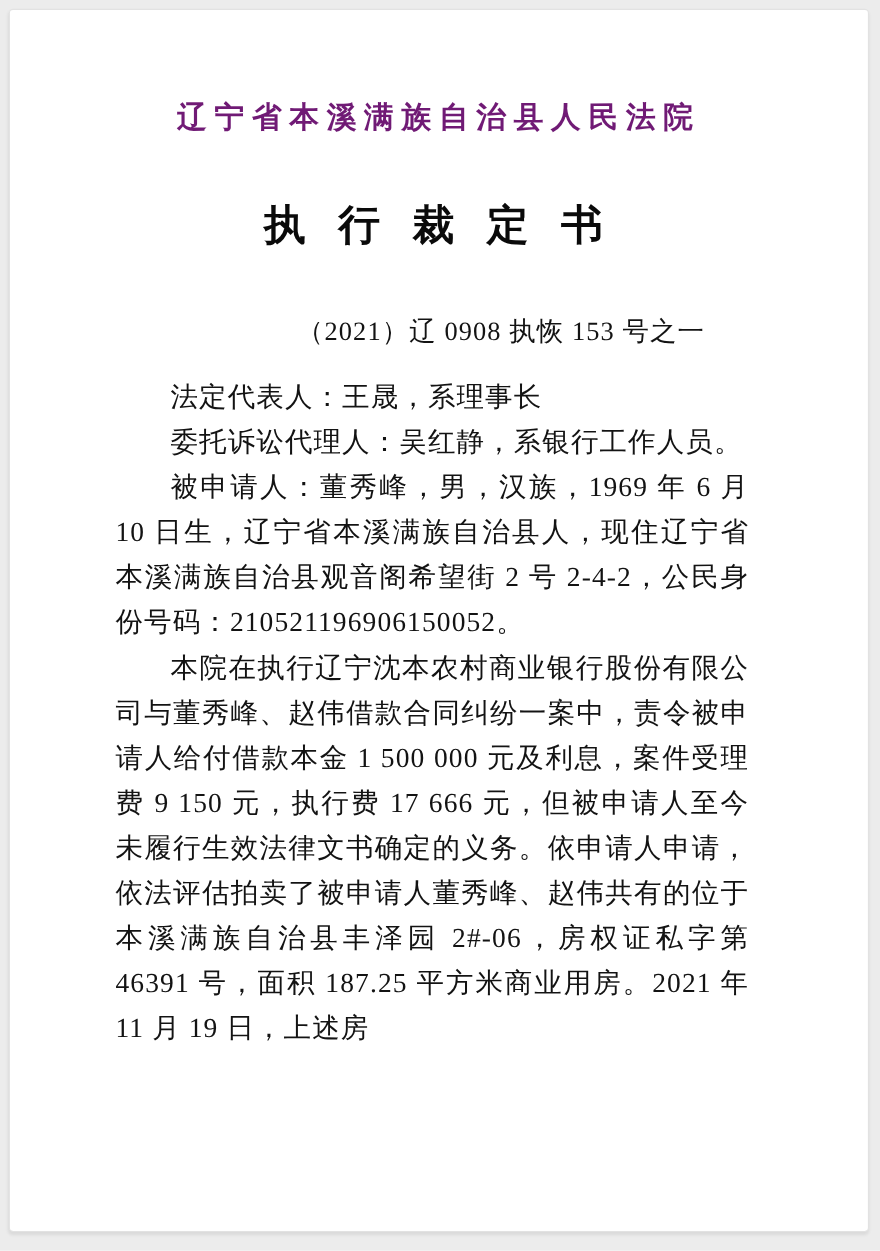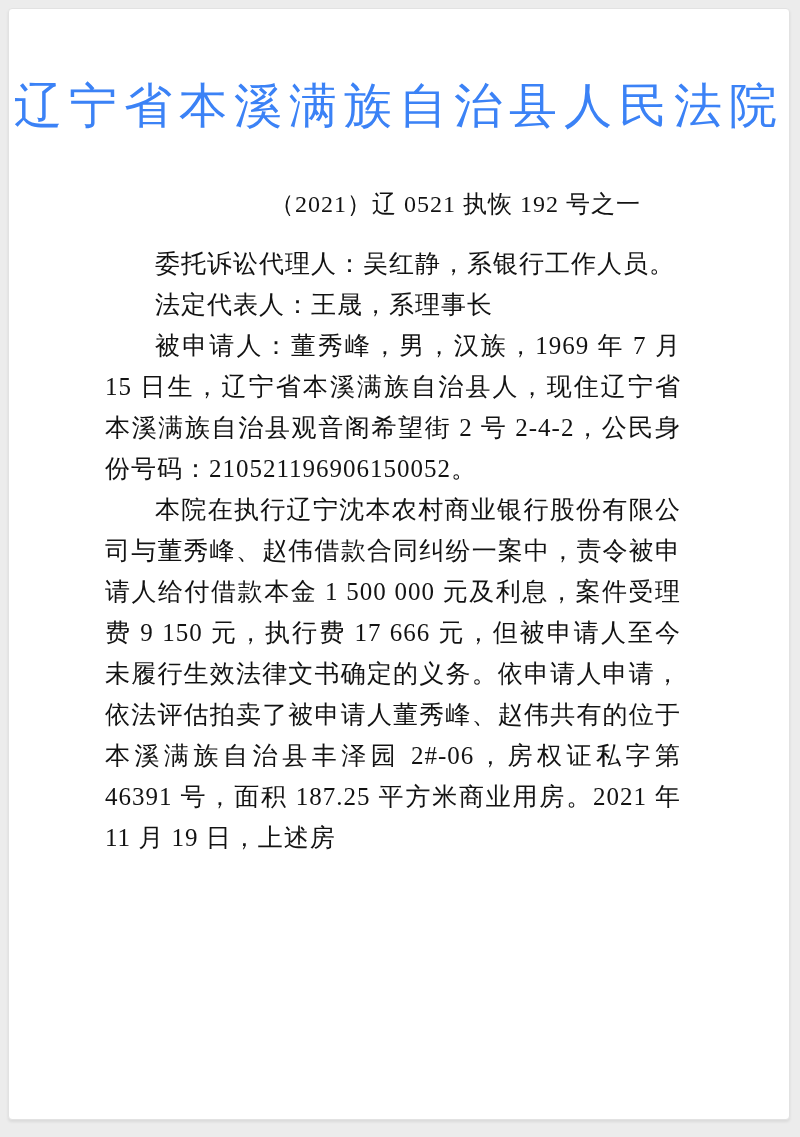--- a/index.html
+++ b/index.html
@@ -24,25 +24,25 @@
     border: 1px solid #e2e2e2;
     border-radius: 4px;
     box-sizing: border-box;
     box-shadow: 0 2px 3px rgba(0,0,0,0.08);
     color: #111111;
   }
   .court-name {
     margin: 0;
     padding-top: 74px;
     text-align: center;
-    font-size: 48px;
+    font-size: 27px;
     line-height: 46px;
-    font-weight: normal;
+    font-weight: bold;
     letter-spacing: 7px;
-    color: #3b82f6;
+    color: #701a75;
     white-space: nowrap;
   }
   .doc-title {
     margin: 0;
     margin-top: 54px;
     text-align: center;
     font-size: 38px;
     line-height: 44px;
     font-weight: bold;
     letter-spacing: 10px;
@@ -73,22 +73,23 @@
     text-indent: 2em;
     color: #131313;
   }
 </style>
 </head>
 <body>
 
 <div class="page">
   <h1 class="court-name">辽宁省本溪满族自治县人民法院</h1>
 
+  <h2 class="doc-title">执 行 裁 定 书</h2>
 
-  <div class="case-number">（2021）辽 0521 执恢 192 号之一</div>
+  <div class="case-number">（2021）辽 0908 执恢 153 号之一</div>
 
   <div class="body-text">
+    <p class="para">法定代表人：王晟，系理事长</p>
     <p class="para">委托诉讼代理人：吴红静，系银行工作人员。</p>
-    <p class="para">法定代表人：王晟，系理事长</p>
-    <p class="para">被申请人：董秀峰，男，汉族，1969 年 7 月 15 日生，辽宁省本溪满族自治县人，现住辽宁省本溪满族自治县观音阁希望街 2 号 2-4-2，公民身份号码：210521196906150052。</p>
+    <p class="para">被申请人：董秀峰，男，汉族，1969 年 6 月 10 日生，辽宁省本溪满族自治县人，现住辽宁省本溪满族自治县观音阁希望街 2 号 2-4-2，公民身份号码：210521196906150052。</p>
     <p class="para">本院在执行辽宁沈本农村商业银行股份有限公司与董秀峰、赵伟借款合同纠纷一案中，责令被申请人给付借款本金 1 500 000 元及利息，案件受理费 9 150 元，执行费 17 666 元，但被申请人至今未履行生效法律文书确定的义务。依申请人申请，依法评估拍卖了被申请人董秀峰、赵伟共有的位于本溪满族自治县丰泽园 2#-06，房权证私字第 46391 号，面积 187.25 平方米商业用房。2021 年 11 月 19 日，上述房</p>
   </div>
 </div>
 
 </body></html>

